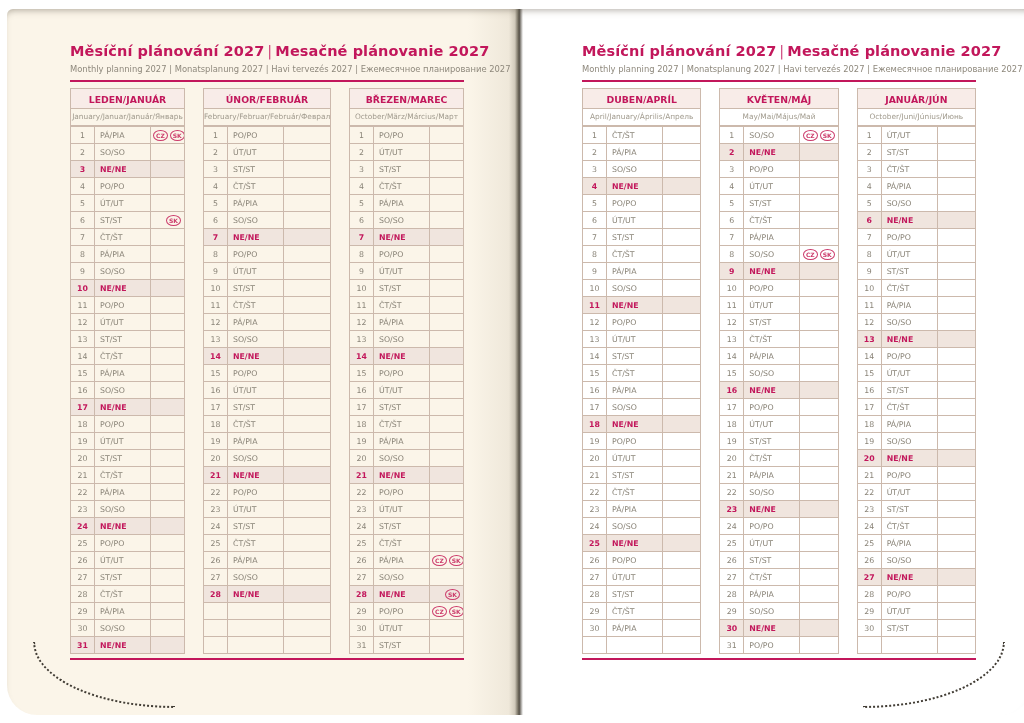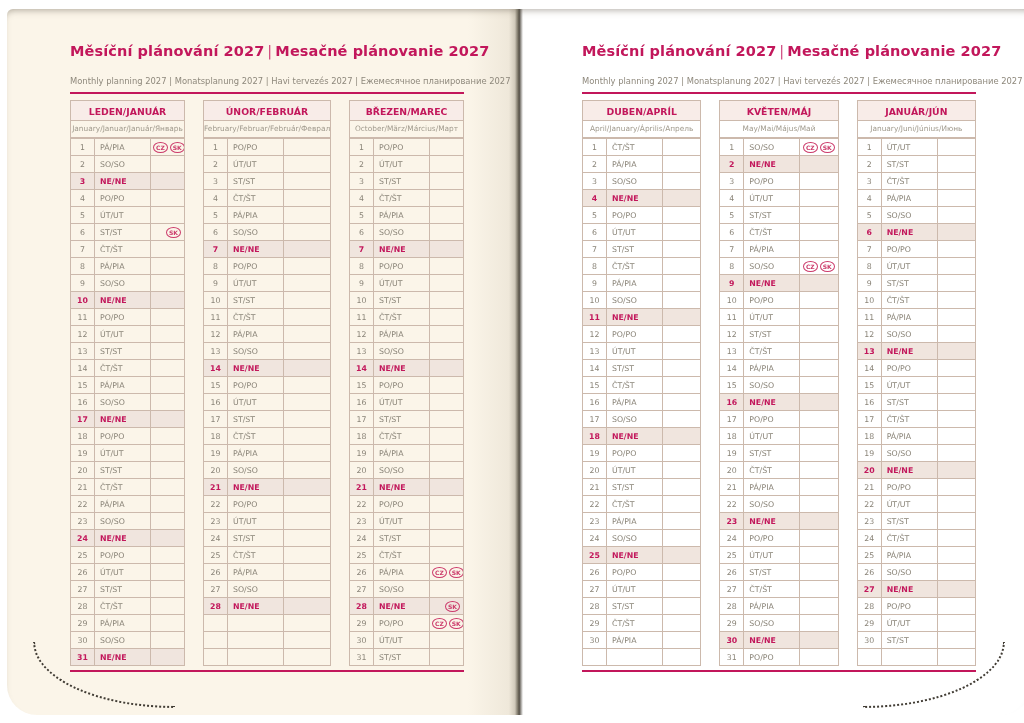--- a/index.html
+++ b/index.html
@@ -6,21 +6,21 @@
   body{width:1024px;height:723px;background:#ffffff;font-family:"DejaVu Sans",sans-serif;position:relative;overflow:hidden;}
   .book{position:absolute;top:9px;left:7px;width:1024px;height:706px;display:flex;}
   .page{width:512px;height:100%;position:relative;box-shadow:inset 0 5px 7px -4px rgba(110,100,85,.55);}
   .page.left{background:linear-gradient(to right,#fbf5e9 0%,#fbf5e9 90%,#efe8da 98%,#beb7a8 100%);border-radius:6px 0 0 30px;}
   .page.right{background:linear-gradient(to right,#8d887c 0%,#cfcabd 2%,#e5dfd2 7%,#f3edе0 13%,#f6f0e3 16%,#fbf5e9 26%);border-radius:0 6px 30px 0;}
   .spine{position:absolute;left:508px;top:0;width:8px;height:100%;background:linear-gradient(to right,rgba(80,75,65,0) 0%,#7a7466 38%,#514c43 52%,rgba(80,75,65,0) 100%);}
   .content{position:relative;width:394px;margin-left:63px;}
   .page-header{text-align:center;padding-top:34px;}
   .title{color:#c2175b;font-weight:bold;font-size:14.5px;letter-spacing:.1px;white-space:nowrap;}
   .title .sep{font-weight:normal;opacity:.8;padding:0 3px;}
-  .subtitle{color:#8e887c;font-size:8.4px;margin-top:17px;white-space:nowrap;}
+  .subtitle{color:#8e887c;font-size:8.4px;margin-top:5px;white-space:nowrap;}
   .rule{height:2px;background:#c2175b;margin-top:6px;}
   .rule.bottom{margin-top:4px;}
   .months{display:flex;gap:18px;margin-top:6px;}
   .month{width:128px;}
   .m-name{box-sizing:border-box;border:1px solid #ccb9ac;background:#f8ece8;color:#c2175b;font-weight:bold;font-size:9.3px;text-align:center;height:21px;line-height:21px;white-space:nowrap;overflow:hidden;}
   .m-langs{box-sizing:border-box;border:1px solid #ccb9ac;border-top:none;color:#a09a8d;font-size:7.4px;text-align:center;height:17px;line-height:16px;white-space:nowrap;overflow:hidden;}
   table.m-grid{border-collapse:collapse;width:100%;table-layout:fixed;}
   .m-grid td{border:1px solid #ccb9ac;height:16px;padding:0;font-size:7.8px;color:#8a8478;overflow:hidden;white-space:nowrap;}
   td.c-num{width:23px;text-align:center;}
   td.c-day{width:50px;padding-left:5px;}
@@ -868,21 +868,21 @@
                 <tr>
                   <td class="c-num">31</td>
                   <td class="c-day">PO/PO</td>
                   <td class="c-note"></td>
                 </tr>
               </tbody>
             </table>
           </div>
           <div class="month">
             <div class="m-name">JANUÁR/JÚN</div>
-            <div class="m-langs">January/Juni/Június/Июнь</div>
+            <div class="m-langs">October/Juni/Június/Июнь</div>
             <table class="m-grid">
               <tbody>
                 <tr>
                   <td class="c-num">1</td>
                   <td class="c-day">ÚT/UT</td>
                   <td class="c-note"></td>
                 </tr>
                 <tr>
                   <td class="c-num">2</td>
                   <td class="c-day">ST/ST</td>

